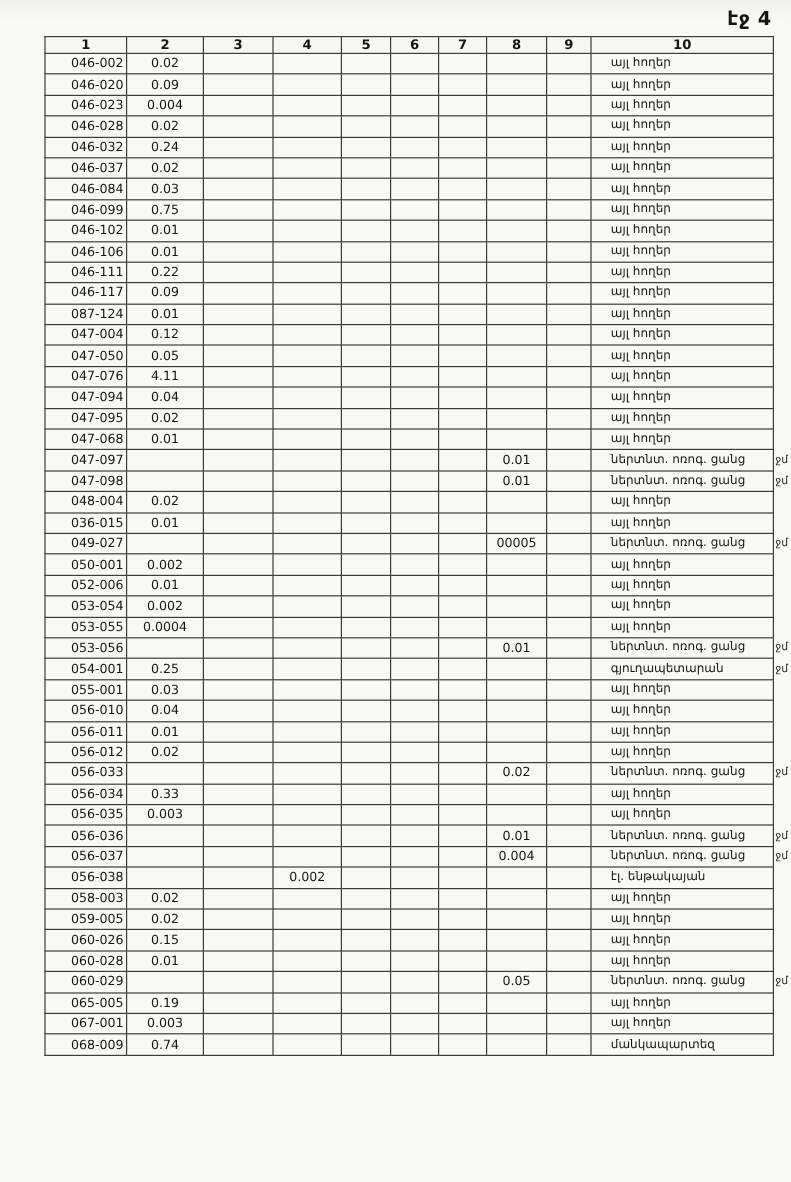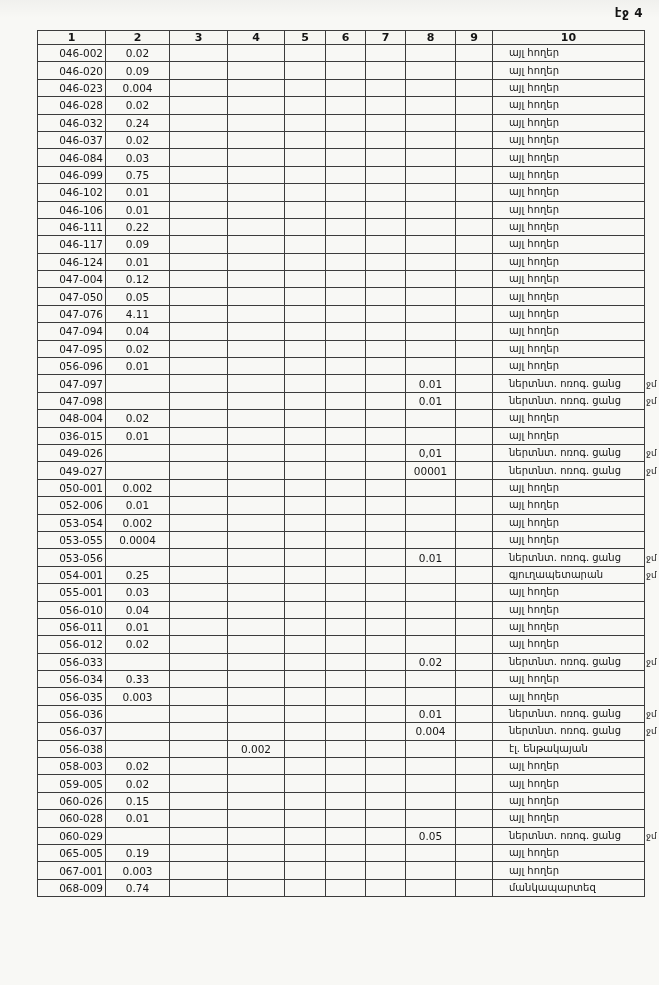--- a/index.html
+++ b/index.html
@@ -17,21 +17,21 @@
     width: 659px;
     height: 985px;
     background:
       linear-gradient(180deg, rgba(0,0,0,0.03), rgba(0,0,0,0) 18px),
       #f8f8f5;
   }
   .page-label {
     position: absolute;
     top: 6px;
     right: 16px;
-    font-size: 12px;
+    font-size: 16px;
     font-weight: bold;
     letter-spacing: 0.5px;
   }
   table.doc-table {
     position: absolute;
     top: 30px;
     left: 37px;
     border-collapse: collapse;
     table-layout: fixed;
     width: 621px;
@@ -253,21 +253,21 @@
           <td class="c4"></td>
           <td class="c5"></td>
           <td class="c6"></td>
           <td class="c7"></td>
           <td class="c8"></td>
           <td class="c9"></td>
           <td class="c10">այլ հողեր</td>
           <td class="margin-cell"></td>
         </tr>
         <tr>
-          <td class="c1">046-124</td>
+          <td class="c1">087-124</td>
           <td class="c2">0.01</td>
           <td class="c3"></td>
           <td class="c4"></td>
           <td class="c5"></td>
           <td class="c6"></td>
           <td class="c7"></td>
           <td class="c8"></td>
           <td class="c9"></td>
           <td class="c10">այլ հողեր</td>
           <td class="margin-cell"></td>
@@ -331,21 +331,21 @@
           <td class="c4"></td>
           <td class="c5"></td>
           <td class="c6"></td>
           <td class="c7"></td>
           <td class="c8"></td>
           <td class="c9"></td>
           <td class="c10">այլ հողեր</td>
           <td class="margin-cell"></td>
         </tr>
         <tr>
-          <td class="c1">056-096</td>
+          <td class="c1">047-068</td>
           <td class="c2">0.01</td>
           <td class="c3"></td>
           <td class="c4"></td>
           <td class="c5"></td>
           <td class="c6"></td>
           <td class="c7"></td>
           <td class="c8"></td>
           <td class="c9"></td>
           <td class="c10">այլ հողեր</td>
           <td class="margin-cell"></td>
@@ -396,41 +396,28 @@
           <td class="c4"></td>
           <td class="c5"></td>
           <td class="c6"></td>
           <td class="c7"></td>
           <td class="c8"></td>
           <td class="c9"></td>
           <td class="c10">այլ հողեր</td>
           <td class="margin-cell"></td>
         </tr>
         <tr>
-          <td class="c1">049-026</td>
-          <td class="c2"></td>
-          <td class="c3"></td>
-          <td class="c4"></td>
-          <td class="c5"></td>
-          <td class="c6"></td>
-          <td class="c7"></td>
-          <td class="c8">0,01</td>
-          <td class="c9"></td>
-          <td class="c10">ներտնտ. ոռոգ. ցանց</td>
-          <td class="margin-cell">ջմ</td>
-        </tr>
-        <tr>
           <td class="c1">049-027</td>
           <td class="c2"></td>
           <td class="c3"></td>
           <td class="c4"></td>
           <td class="c5"></td>
           <td class="c6"></td>
           <td class="c7"></td>
-          <td class="c8">00001</td>
+          <td class="c8">00005</td>
           <td class="c9"></td>
           <td class="c10">ներտնտ. ոռոգ. ցանց</td>
           <td class="margin-cell">ջմ</td>
         </tr>
         <tr>
           <td class="c1">050-001</td>
           <td class="c2">0.002</td>
           <td class="c3"></td>
           <td class="c4"></td>
           <td class="c5"></td>

